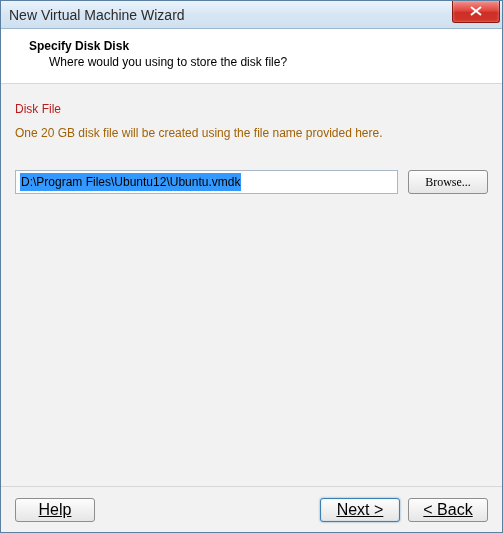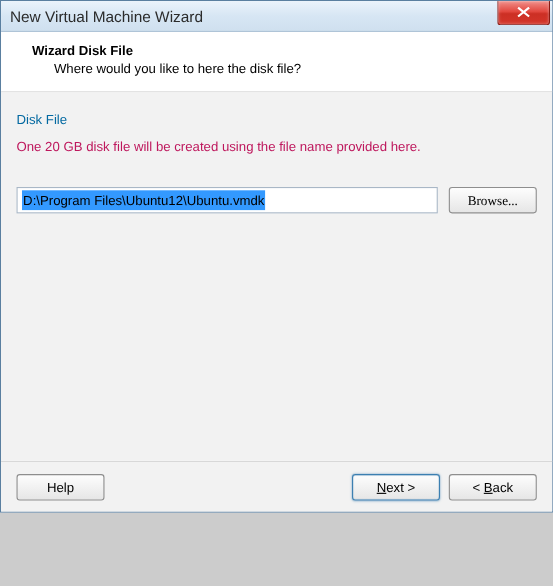--- a/index.html
+++ b/index.html
@@ -7,21 +7,21 @@
     margin: 0;
     font-family: "Segoe UI", Tahoma, sans-serif;
     font-size: 12px;
     background: #ccc;
     width: 503px;
     height: 533px;
     overflow: hidden;
   }
   .window {
     width: 503px;
-    height: 466px;
+    height: 533px;
     background: #fff;
     border: 1px solid #5a7fa0;
     display: flex;
     flex-direction: column;
   }
   .titlebar {
     height: 28px;
     background: linear-gradient(to bottom, #eaf3fb 0%, #d7e6f4 50%, #cfe0ef 100%);
     border-bottom: 1px solid #9db7cf;
     display: flex;
@@ -67,26 +67,26 @@
     padding-left: 20px;
   }
   .body-area {
     flex: 1;
     background: #f2f2f2;
     padding: 18px 14px 10px 14px;
     position: relative;
   }
   .section-label {
     font-size: 12px;
-    color: #0369a1;
+    color: #b91c1c;
     margin-bottom: 10px;
   }
   .section-desc {
     font-size: 12px;
-    color: #be185d;
+    color: #a16207;
     margin-bottom: 30px;
   }
   .path-row {
     display: flex;
     align-items: stretch;
     gap: 10px;
   }
   .path-input {
     flex: 1;
     height: 24px;
@@ -126,23 +126,24 @@
     gap: 8px;
   }
   .button-bar .spacer { flex: 1; }
   .btn {
     min-width: 80px;
     height: 24px;
     background: linear-gradient(to bottom, #fdfdfd, #e6e6e6);
     border: 1px solid #8e8e8e;
     border-radius: 3px;
     font-family: inherit;
-    font-size: 12px;
+    font-size: 16px;
     cursor: pointer;
     padding: 0 10px;
+    text-decoration: underline;
   }
   .btn.default {
     border: 1px solid #3c7fb1;
     box-shadow: 0 0 2px rgba(60,127,177,0.8), inset 0 0 1px rgba(60,127,177,0.6);
   }
   .mnemonic { text-decoration: underline; }
 </style>
 </head>
 <body>
 
@@ -151,22 +152,22 @@
   <div class="titlebar">
     <span class="titlebar-title">New Virtual Machine Wizard</span>
     <div class="close-btn">
       <svg width="12" height="10" viewBox="0 0 12 10">
         <path d="M1 1 L11 9 M11 1 L1 9" stroke="#fff" stroke-width="2" fill="none"></path>
       </svg>
     </div>
   </div>
 
   <div class="header-panel">
-    <div class="header-title">Wizard Disk File</div>
-    <div class="header-sub">Where would you like to here the disk file?</div>
+    <div class="header-title">Specify Disk Disk</div>
+    <div class="header-sub">Where would you using to store the disk file?</div>
   </div>
 
   <div class="body-area">
     <div class="section-label">Disk File</div>
     <div class="section-desc">One 20 GB disk file will be created using the file name provided here.</div>
     <div class="path-row">
       <div class="path-input">
         <span class="selected-text">D:\Program Files\Ubuntu12\Ubuntu.vmdk</span>
       </div>
       <button class="browse-btn">Browse...</button>

